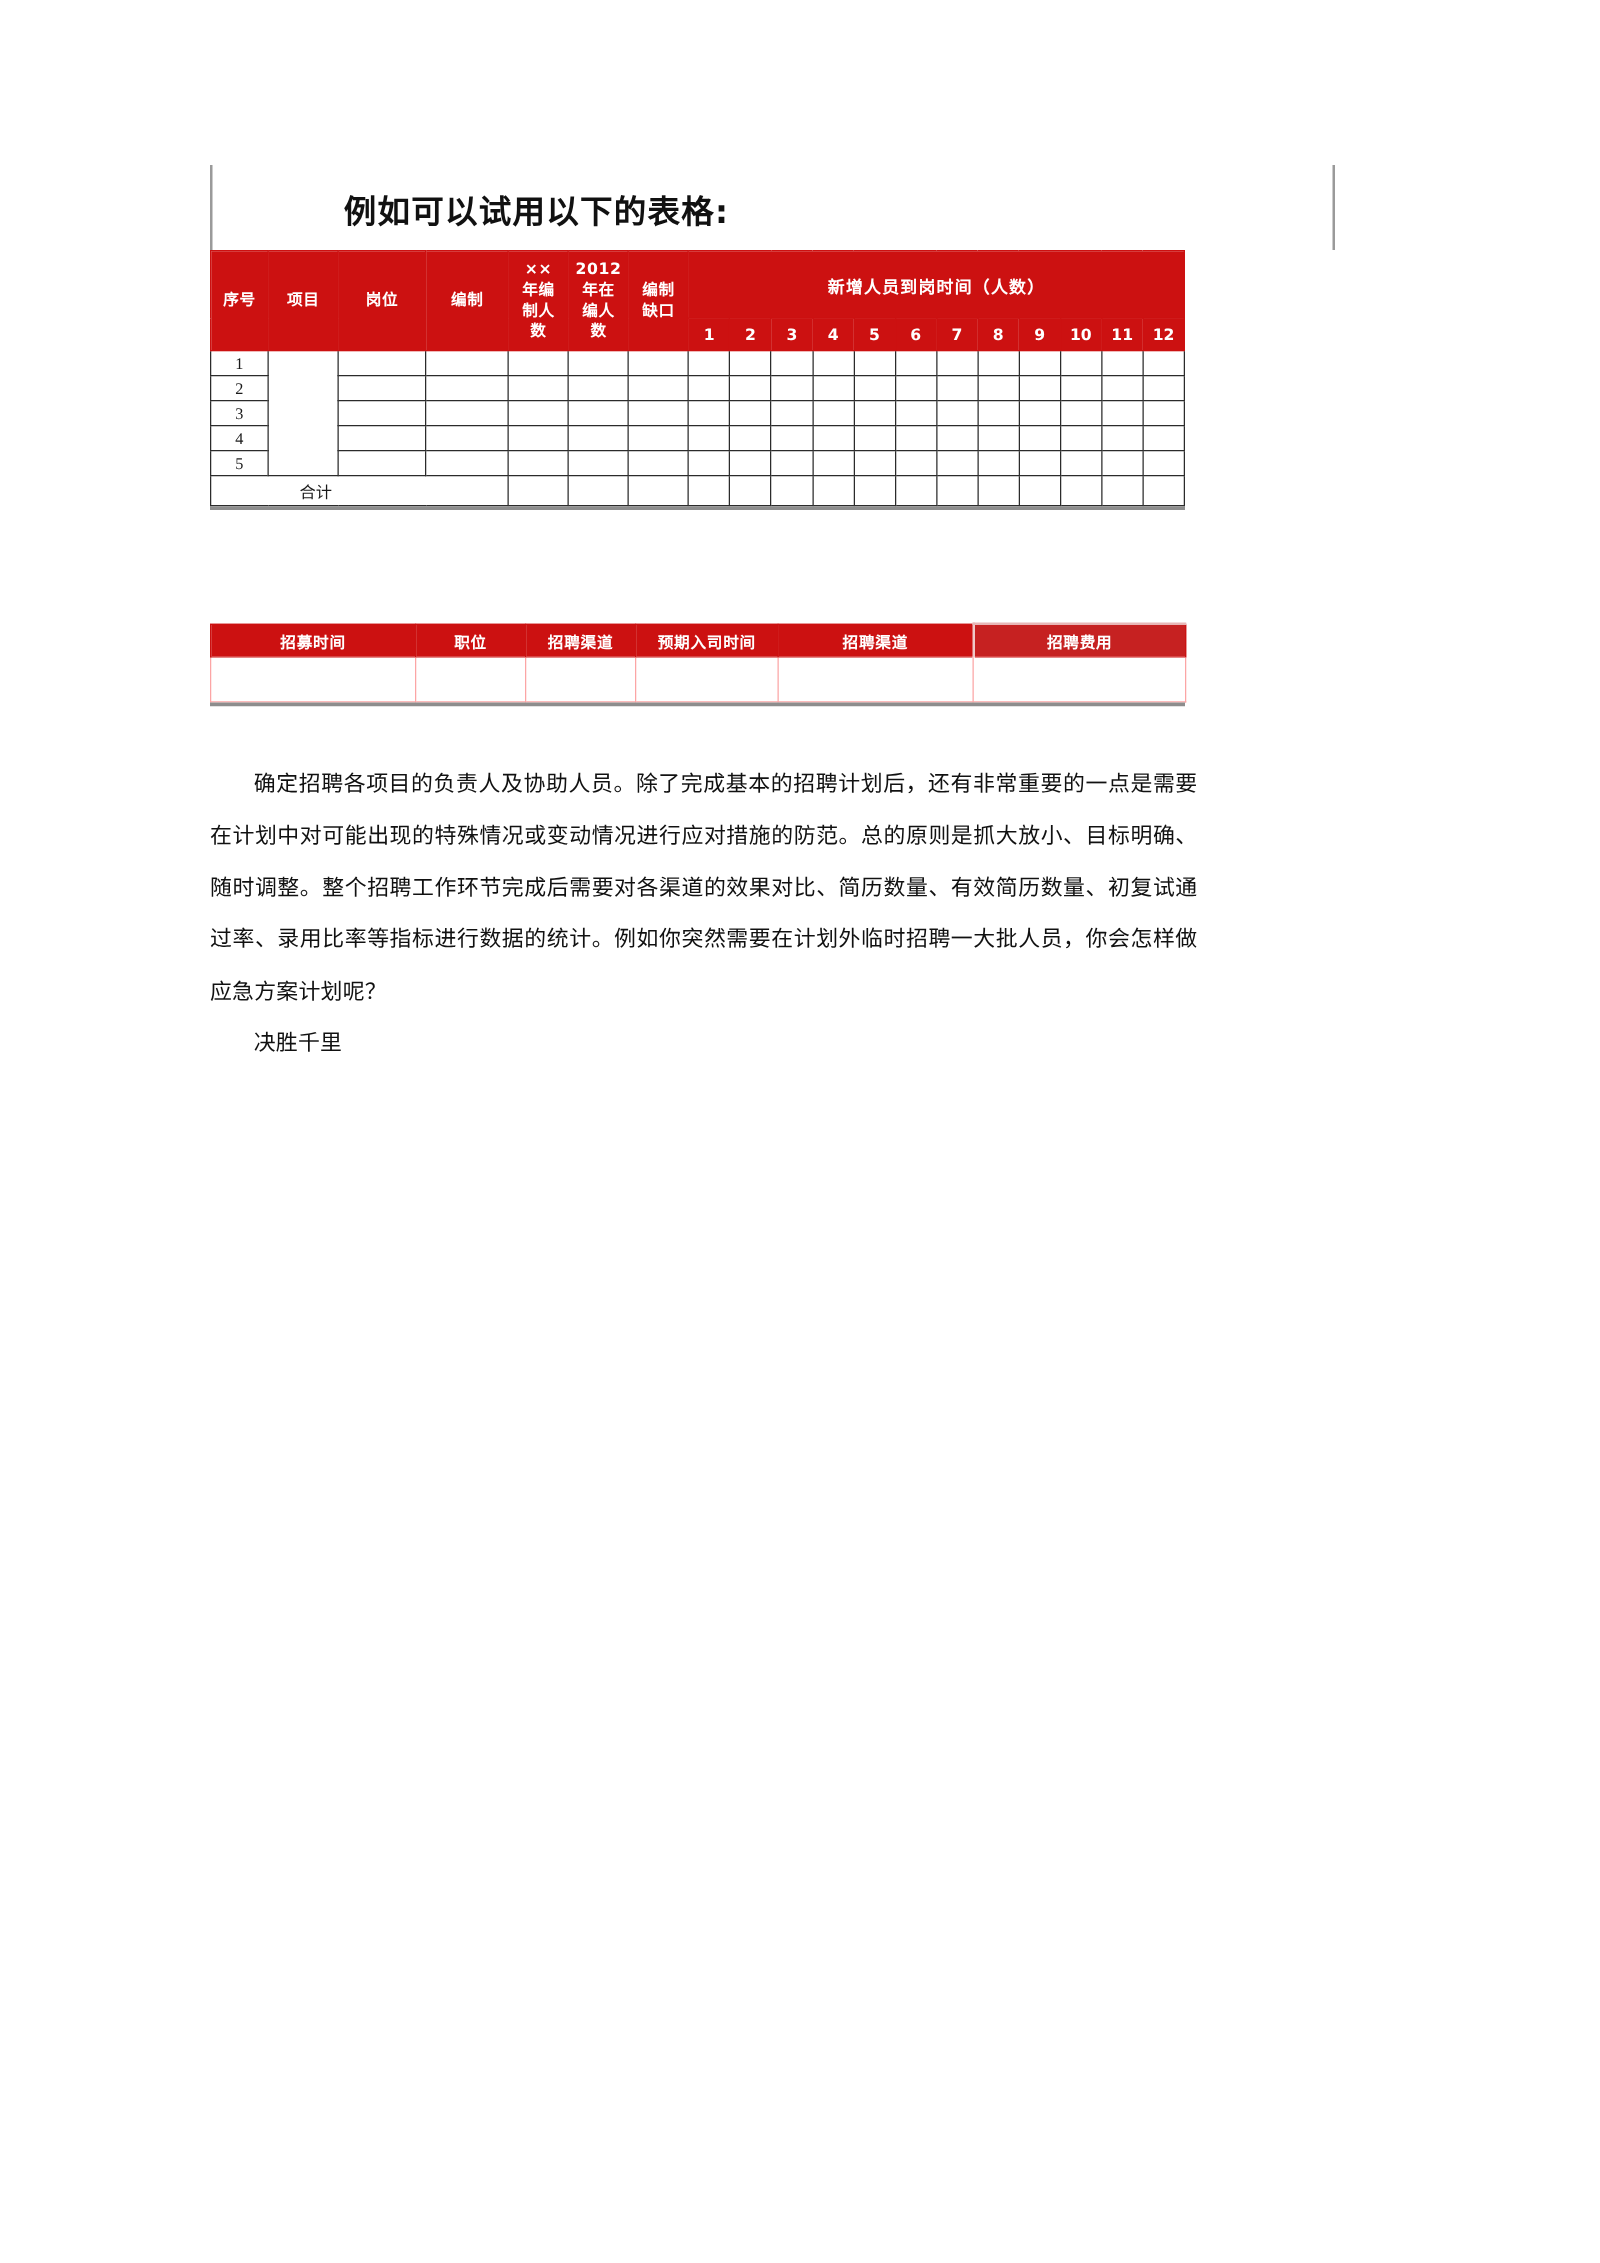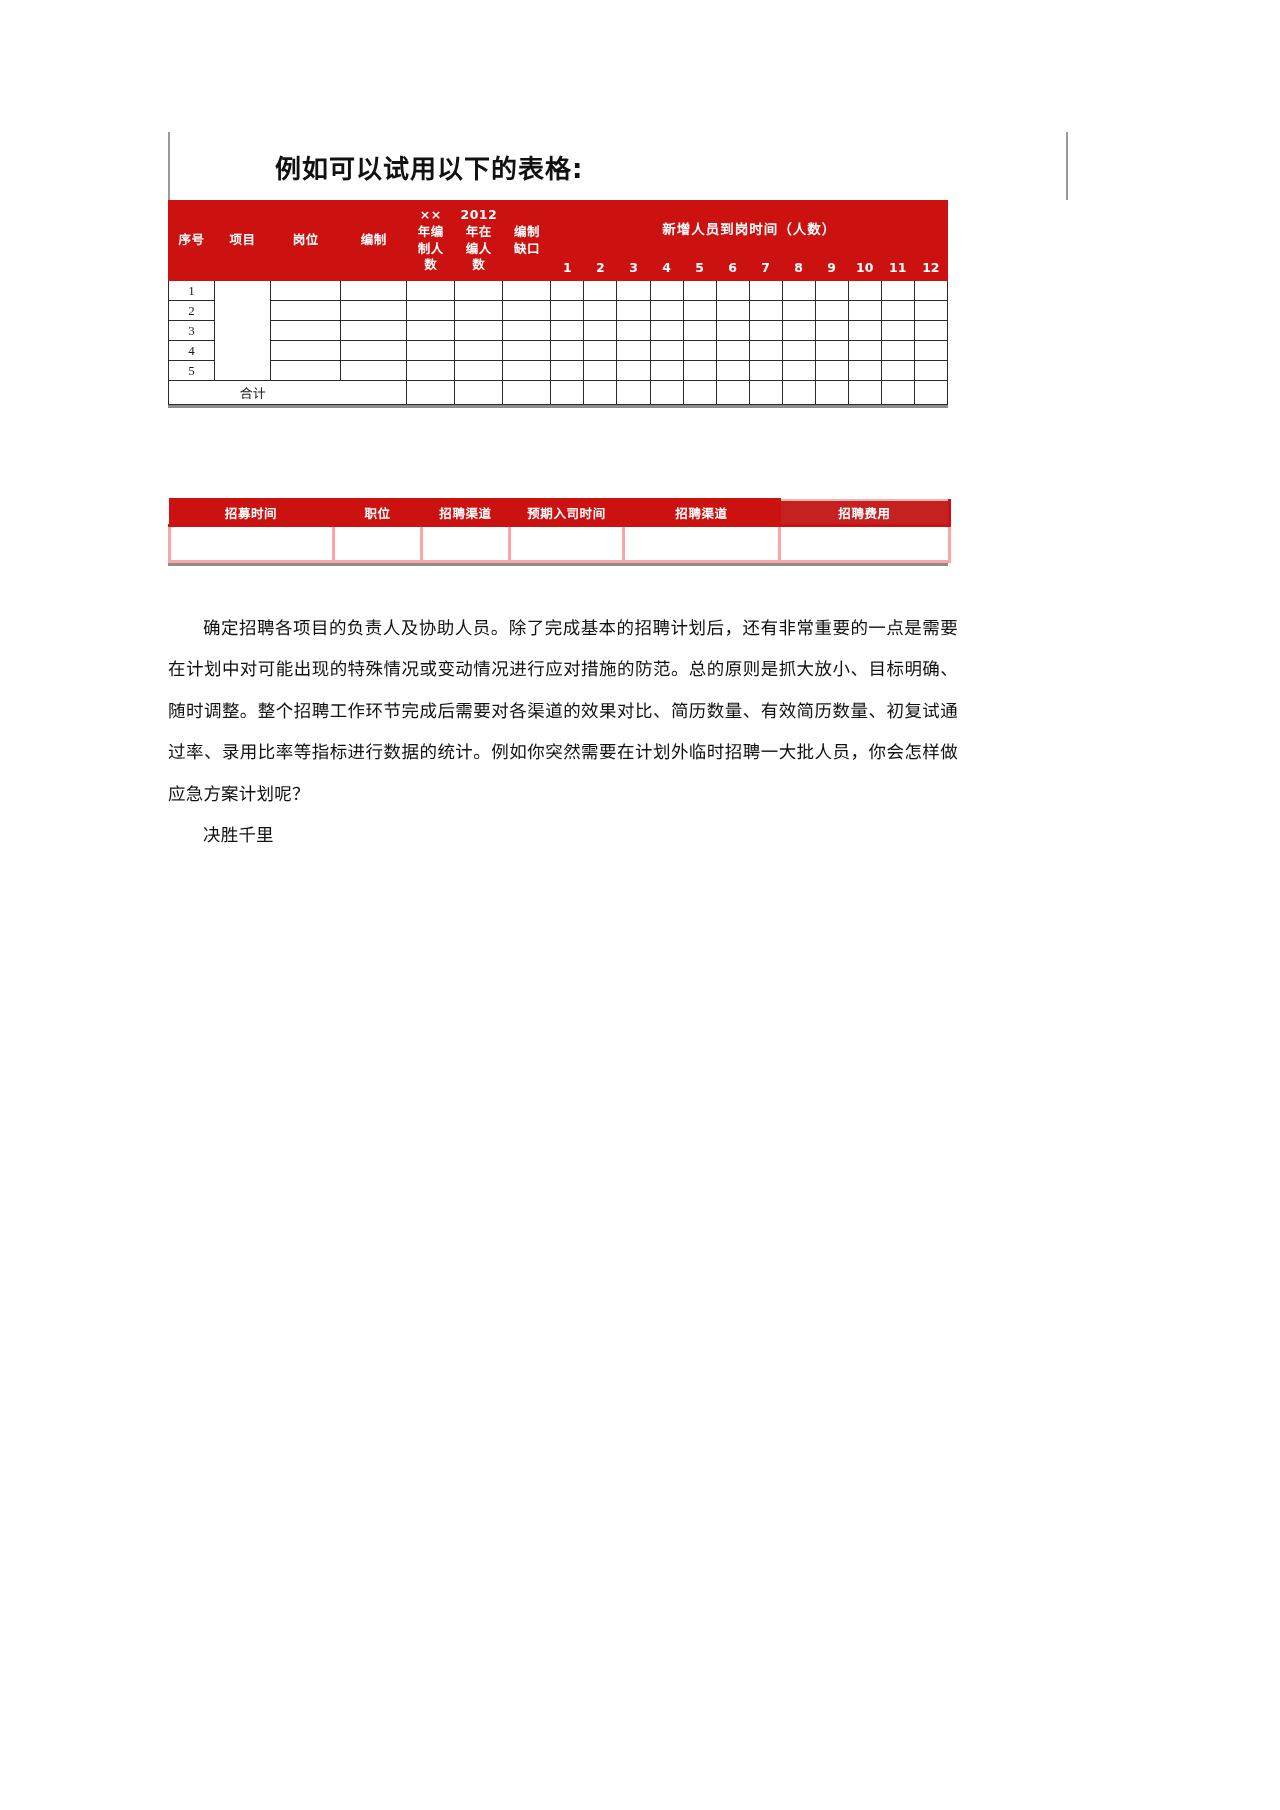--- a/index.html
+++ b/index.html
@@ -121,21 +121,21 @@
     left: 168px;
     top: 498px;
     width: 780px;
   }
   table.grid2 {
     border-collapse: collapse;
     table-layout: fixed;
     width: 780px;
   }
   table.grid2 td {
-    border: 3px solid #fca5a5;
+    border: 1px solid #fca5a5;
     padding: 0;
     text-align: center;
     vertical-align: middle;
   }
   .hdr2 {
     background: #cc1111;
     color: #ffffff;
     font-family: "DejaVu Sans", "Liberation Sans", sans-serif;
     font-weight: bold;
     font-size: 12.5px;

